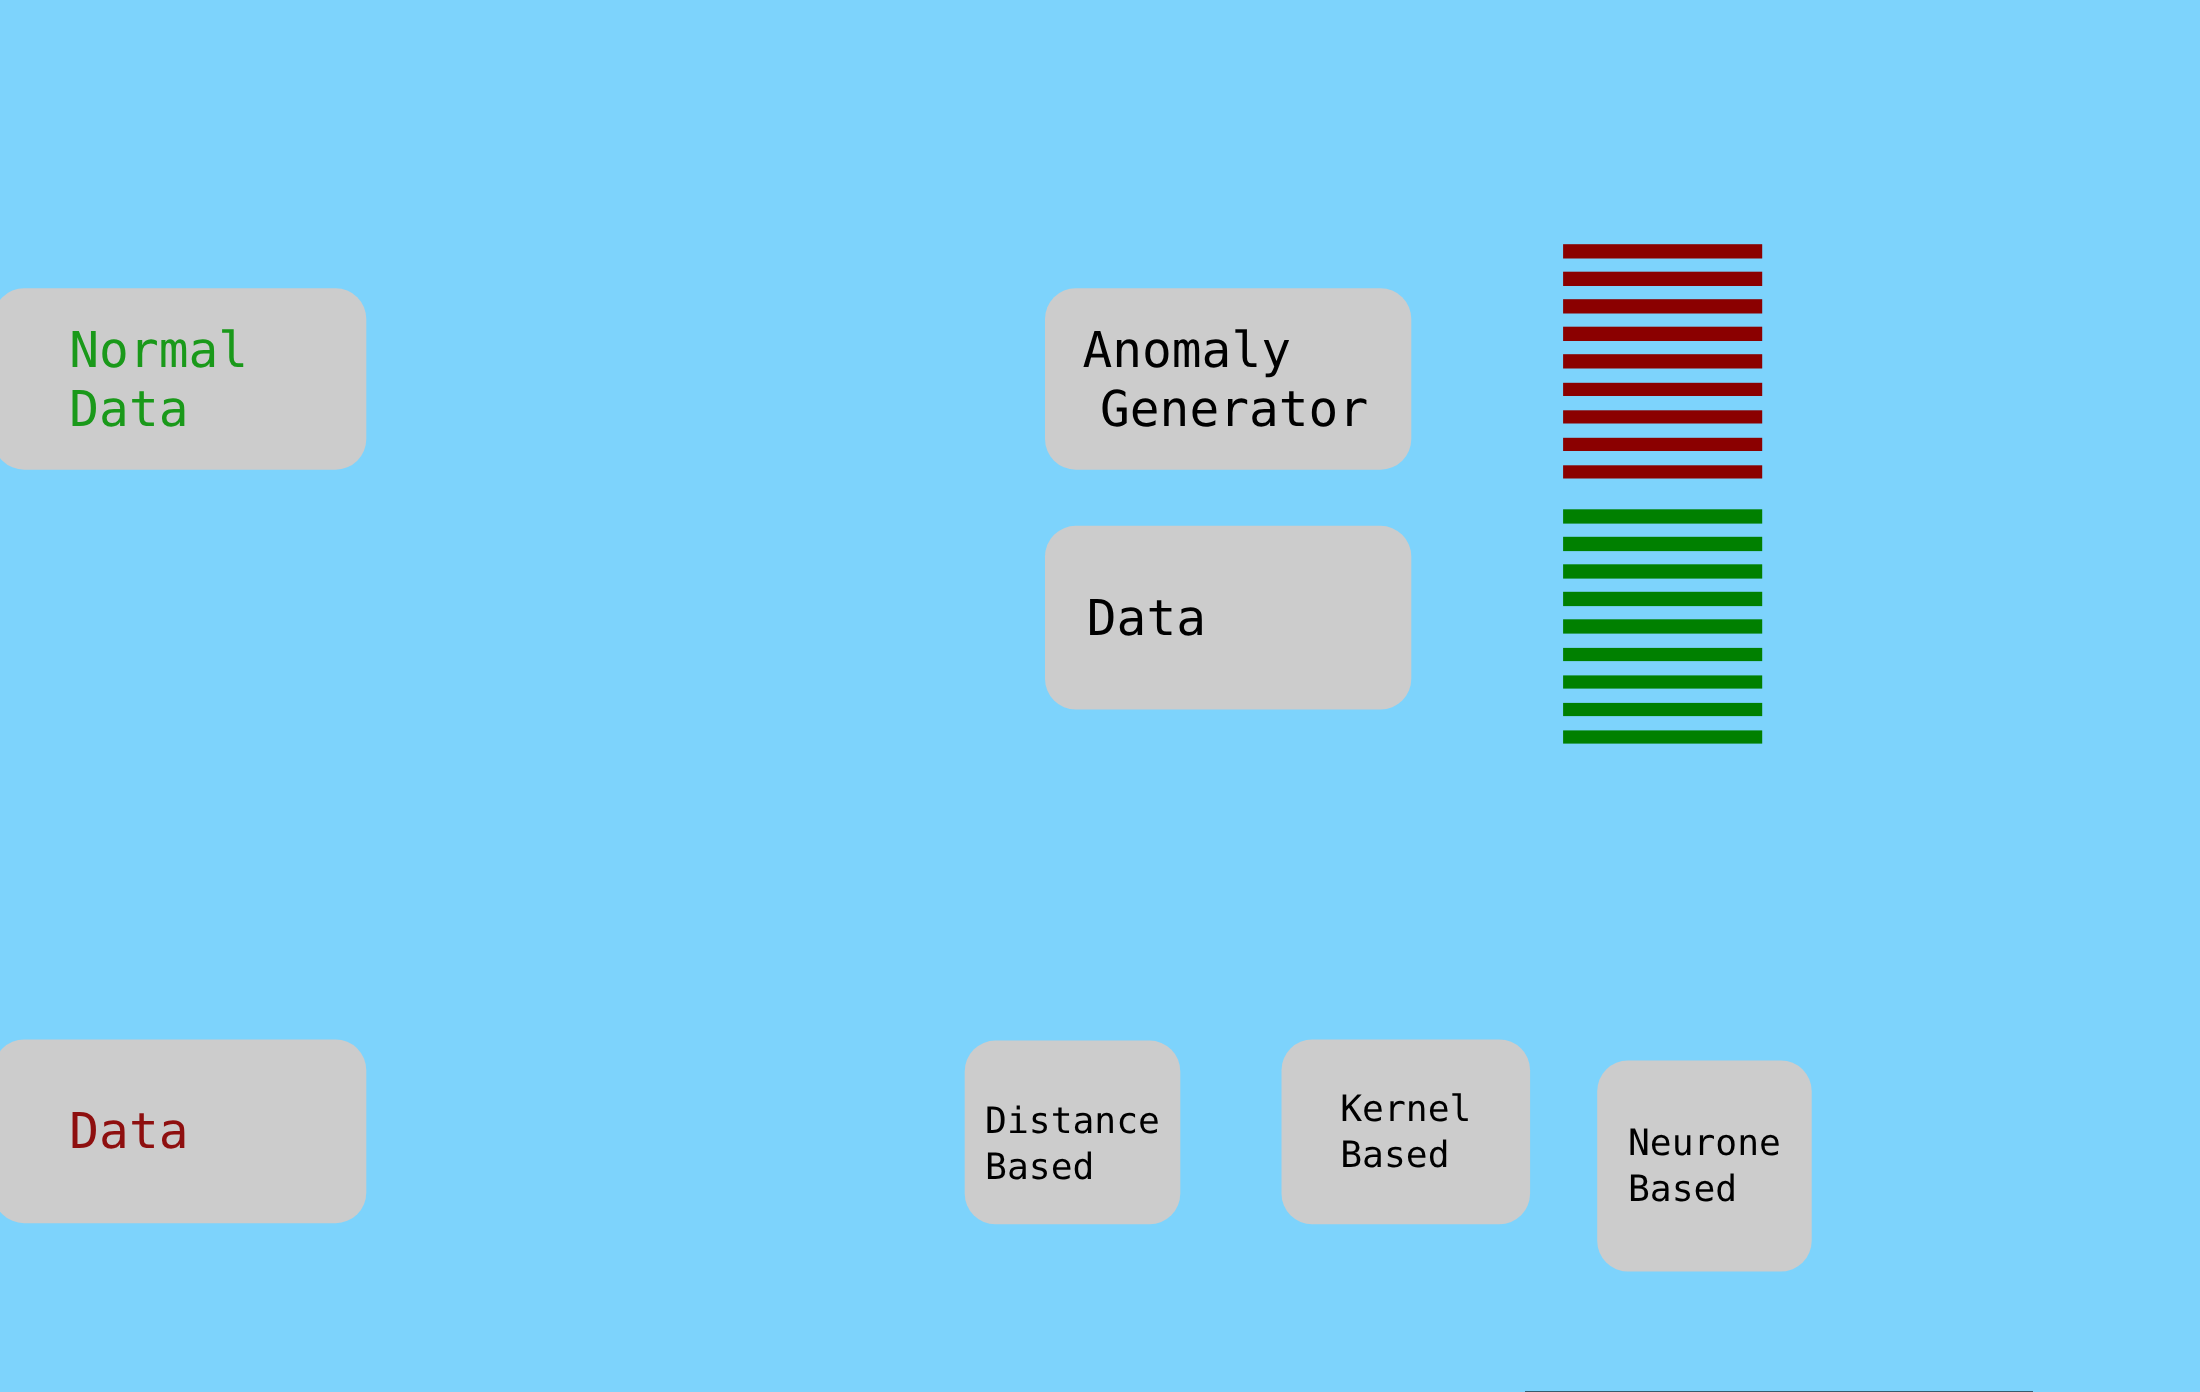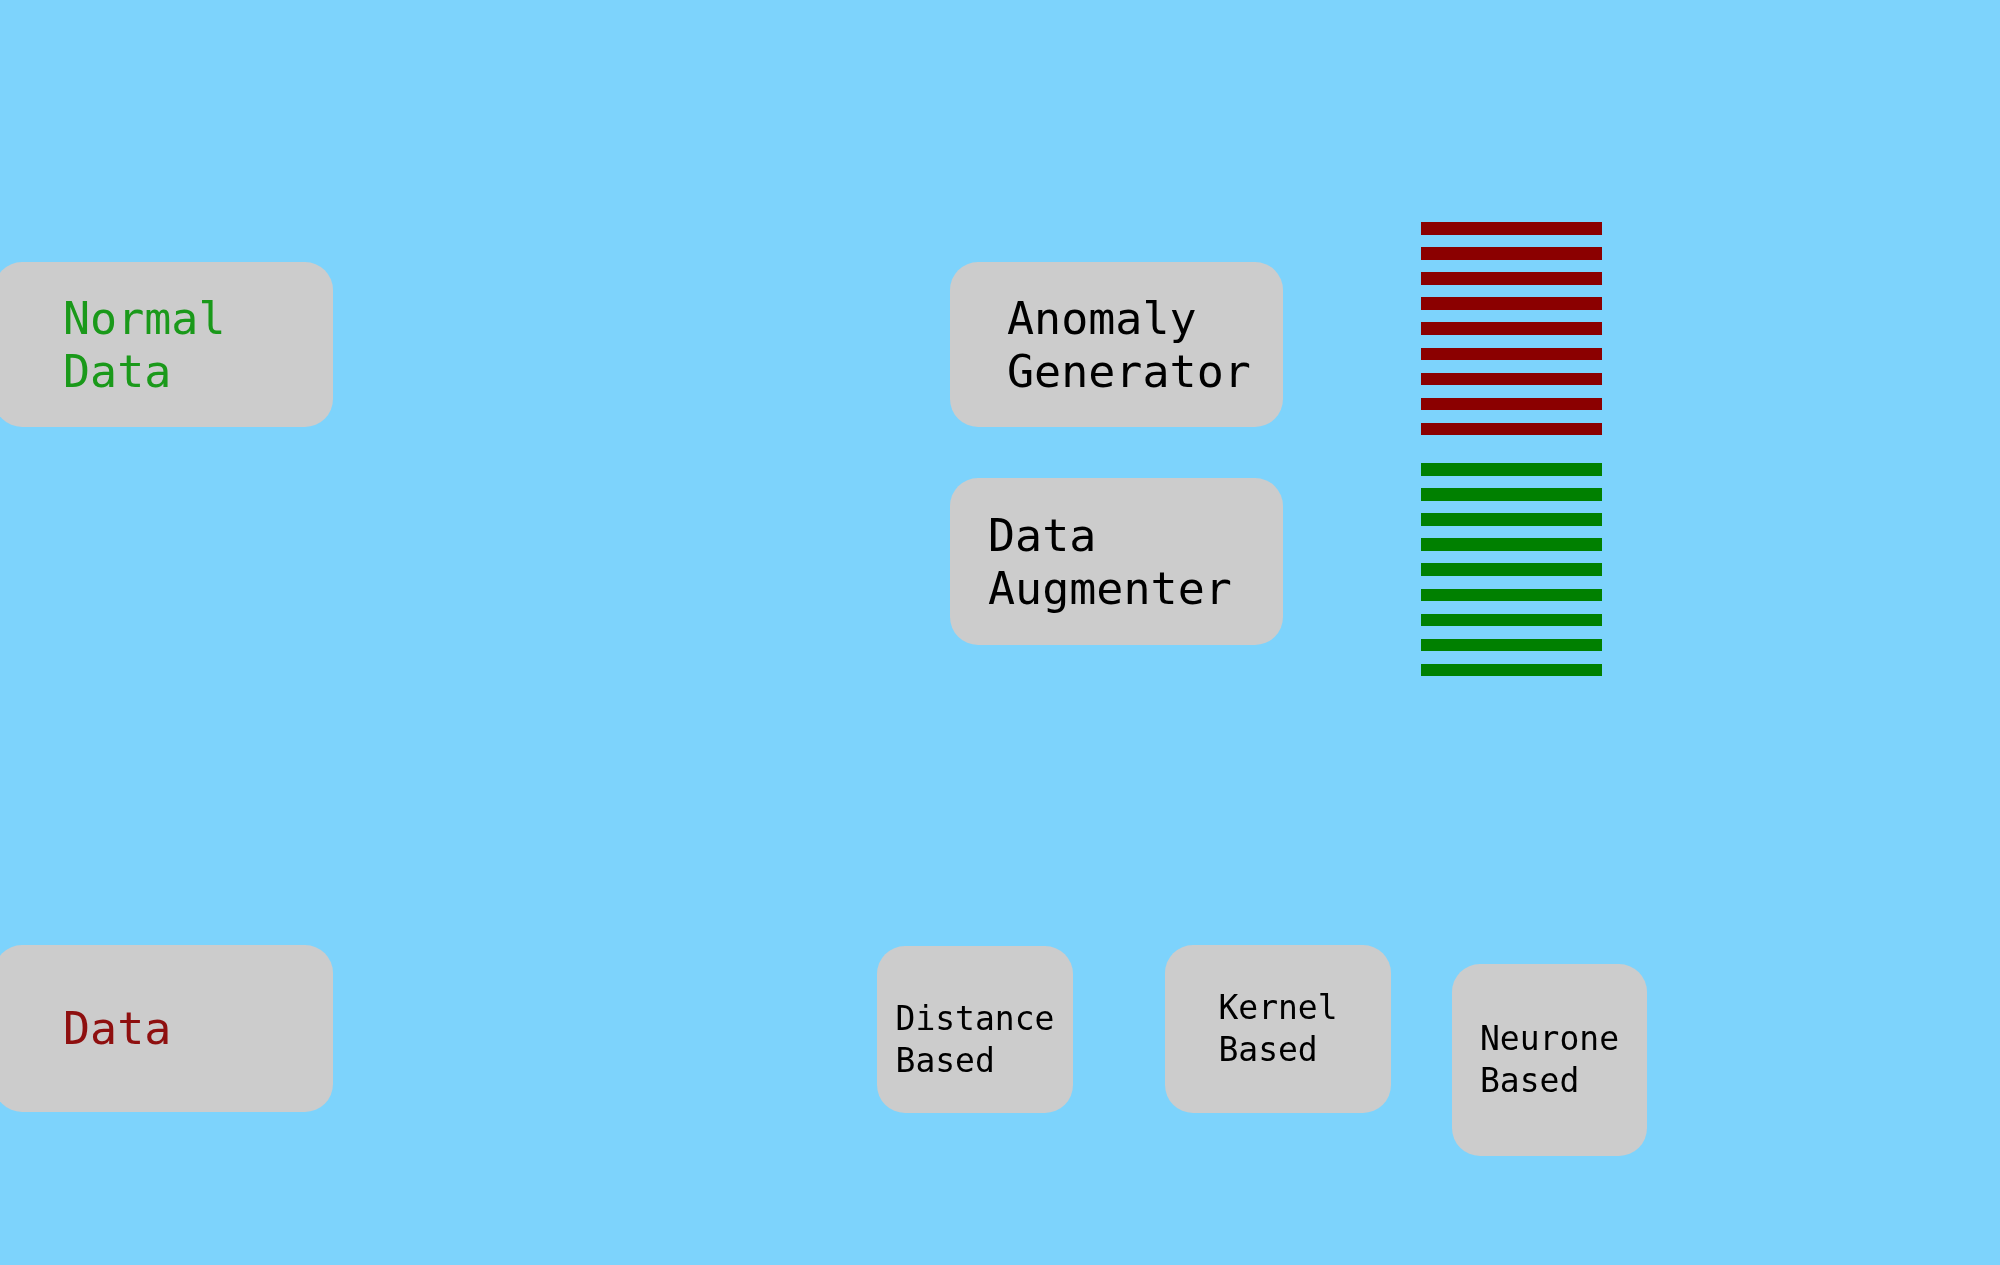--- a/index.html
+++ b/index.html
@@ -25,21 +25,21 @@
     white-space: pre;
   }
   
   .node.big { font-size: 45px; line-height: 53px; }
   
   .node.small { font-size: 33px; line-height: 42px; align-items: center; }
   .node.small .txt { text-align: left; }
 
   #box-normal    { left: -6px;  top: 262px; width: 339px; height: 165px; padding-left: 69px; }
   #box-abnormal  { left: -6px;  top: 945px; width: 339px; height: 167px; padding-left: 69px; }
-  #box-anomaly   { left: 950px; top: 262px; width: 333px; height: 165px; padding-left: 57px; }
+  #box-anomaly   { left: 950px; top: 262px; width: 333px; height: 165px; padding-left: 34px; }
   #box-augmenter { left: 950px; top: 478px; width: 333px; height: 167px; padding-left: 38px; }
   #box-distance  { left: 877px;  top: 946px; width: 196px; height: 167px; }
   #box-kernel    { left: 1165px; top: 945px; width: 226px; height: 168px; }
   #box-neurone   { left: 1452px; top: 964px; width: 195px; height: 192px; }
 
   .stripe-group {
     position: absolute;
     left: 1421px;
     width: 181px;
   }
@@ -61,26 +61,25 @@
     <span class="line" style="color: rgb(26, 153, 26);">Normal</span>
     <span class="line" style="color: rgb(26, 153, 26);">Data</span>
   </div>
 
   <div class="node big" id="box-abnormal">
     <span class="line" style="color: rgb(142, 15, 15);">Data</span>
   </div>
 
   <div class="node big" id="box-anomaly">
     <span class="line" style="color: rgb(0, 0, 0);">Anomaly</span>
-    <span class="line" style="color: rgb(0, 0, 0);">Generator</span>
+    <span class="line" style="color: rgb(0, 0, 0); margin-left: 16px;">Generator</span>
   </div>
 
   <div class="node big" id="box-augmenter">
     <span class="line" style="color: rgb(0, 0, 0);">Data</span>
-    <span class="line" style="color: rgb(0, 0, 0);">Augmenter</span>
   </div>
 
   <div class="node small" id="box-distance">
     <span class="txt">
         <span class="line" style="color: rgb(0, 0, 0); margin-top: 21px;">Distance</span>
         <span class="line" style="color: rgb(0, 0, 0);">Based</span>
       </span>
   </div>
 
   <div class="node small" id="box-kernel">

